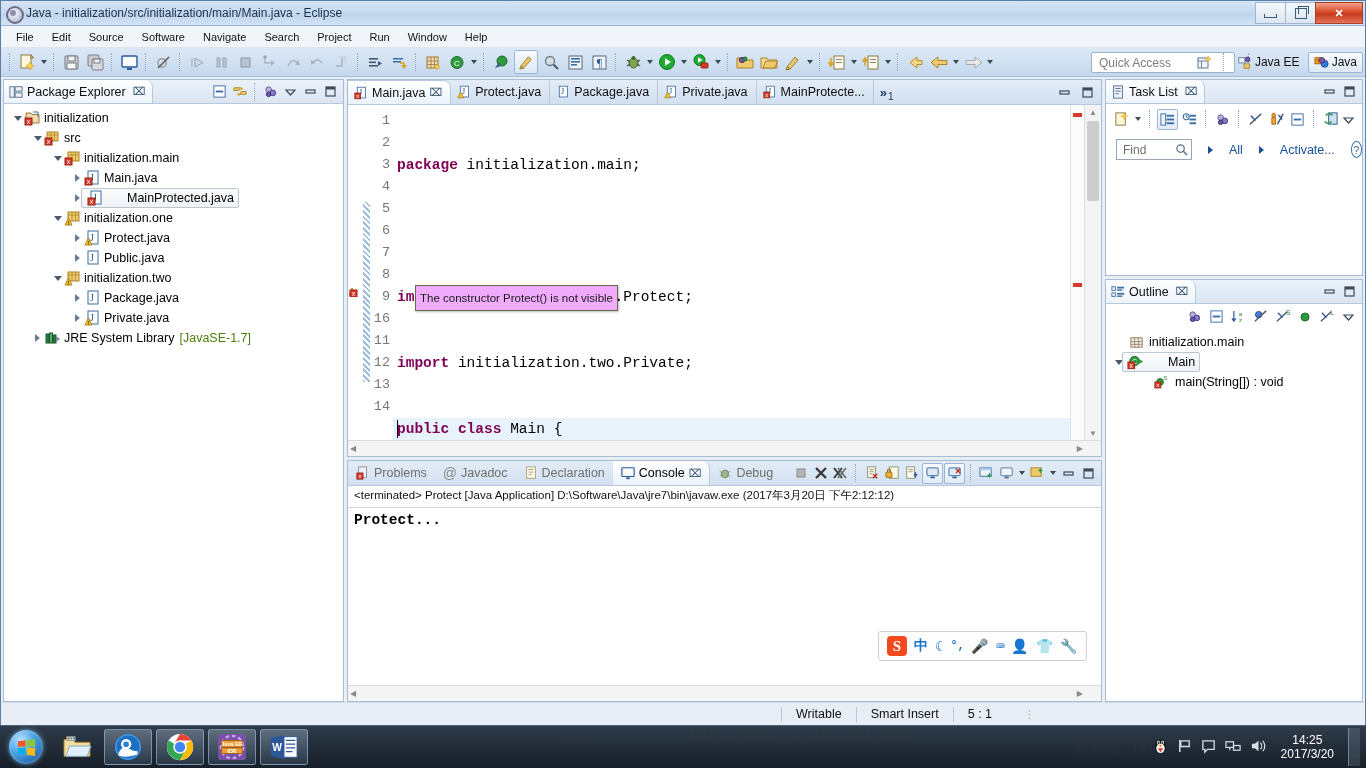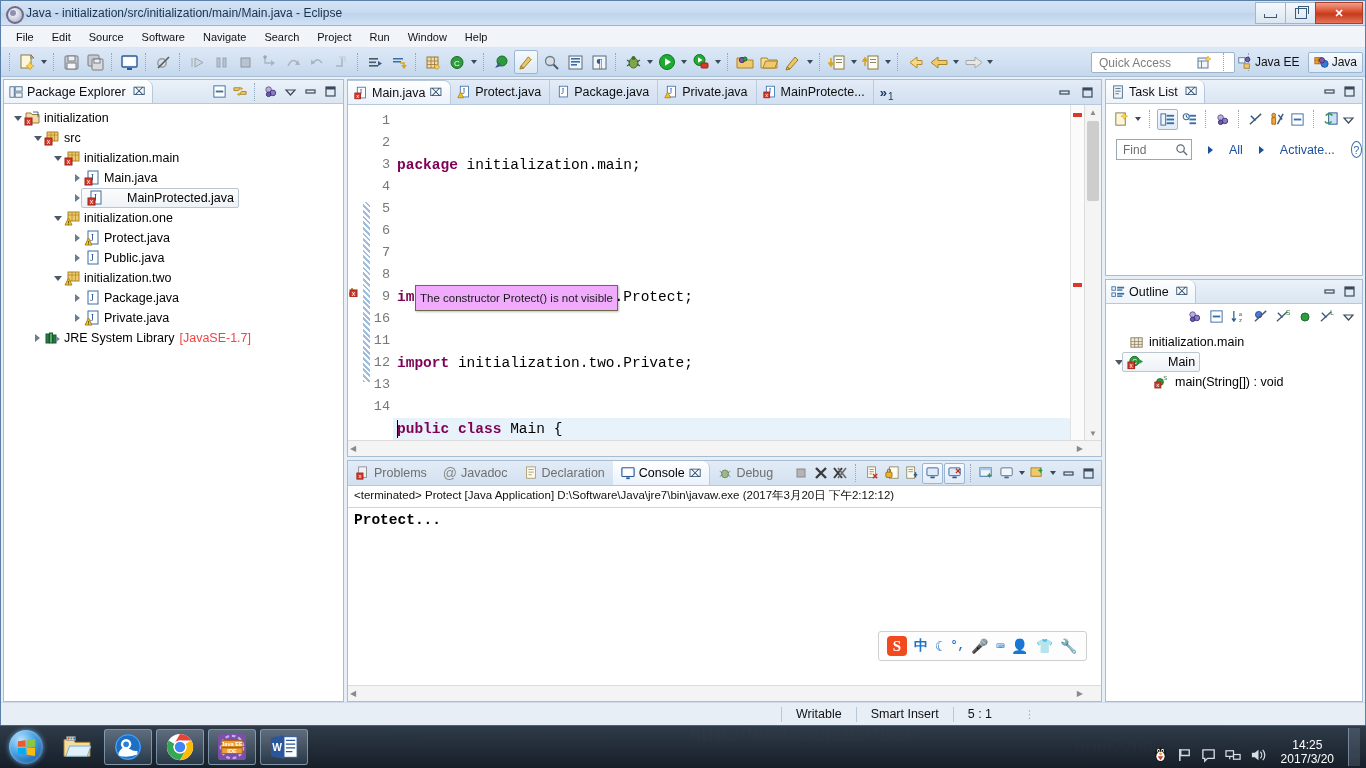--- a/index.html
+++ b/index.html
@@ -133,21 +133,21 @@
 
   
   .pkg{width:341px;flex:0 0 341px;}
   .tree{flex:1 1 auto;overflow:hidden;padding-top:4px;font-size:12.5px;color:#000;}
   .trow{display:flex;align-items:center;height:20px;white-space:nowrap;position:relative;}
   .trow .arrow{width:11px;height:20px;display:flex;align-items:center;justify-content:center;flex:0 0 11px;}
   .arrow.open:after{content:"";border-left:4px solid transparent;border-right:4px solid transparent;border-top:5px solid #4b5a68;}
   .arrow.closed:after{content:"";border-top:4px solid transparent;border-bottom:4px solid transparent;border-left:5px solid #6d7d8d;}
   .ticon{width:18px;height:18px;flex:0 0 18px;display:flex;align-items:center;justify-content:center;margin-right:3px;}
   .tlabel{color:#000;}
-  .tlabel.dim{color:#ef4444;}
+  .tlabel.dim{color:#4d7c0f;}
   .tsel{
     background:linear-gradient(to bottom,#fbfcfd,#eef2f6);
     border:1px solid #bcc6cf;border-radius:2px;padding:0 4px;margin-left:-2px;gap:20px;
   }
 
   
   .editorstack{flex:1 1 auto;display:flex;flex-direction:column;min-width:0;gap:3px;}
   .editor{flex:0 0 378px;display:flex;flex-direction:column;min-height:0;
      border:1px solid #a8bdd2;background:#fff;box-sizing:border-box;}
   .etab-row{
@@ -286,21 +286,21 @@
     box-shadow:0 0 5px rgba(120,200,255,.7), inset 0 0 4px rgba(255,255,255,.5);
     display:flex;align-items:center;justify-content:center;
   }
   .tbitem{
     height:34px;min-width:46px;margin:0 2px;display:flex;align-items:center;justify-content:center;
   }
   .tbitem.boxed{
     border:1px solid rgba(170,200,230,.55);border-radius:3px;
     background:linear-gradient(to bottom,rgba(210,230,250,.30),rgba(120,160,200,.18));
   }
-  .tray{margin-left:auto;display:flex;align-items:flex-end;gap:8px;padding-right:6px;}
+  .tray{margin-left:auto;display:flex;align-items:center;gap:8px;padding-right:6px;}
   .clock{color:#fff;font-size:12px;text-align:center;line-height:14px;padding:0 6px;}
   .showdesk{width:11px;height:38px;border-left:1px solid rgba(170,200,230,.5);background:rgba(200,220,240,.15);}
 </style>
 </head>
 <body>
 
 <div class="app">
 
   <div class="desktop"></div>
   <div class="wm">http://blog.csdn.net/isee</div>

